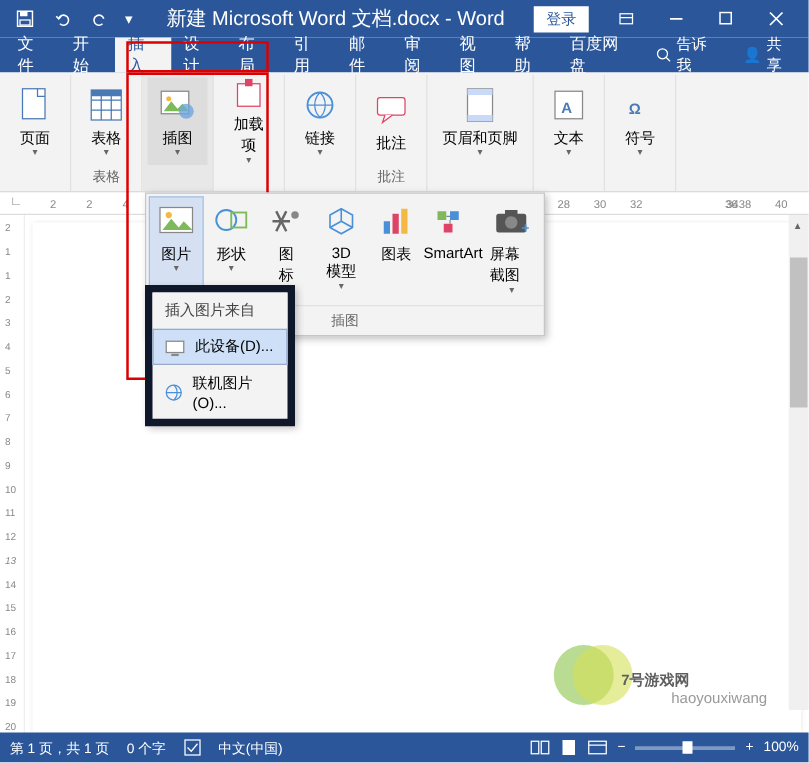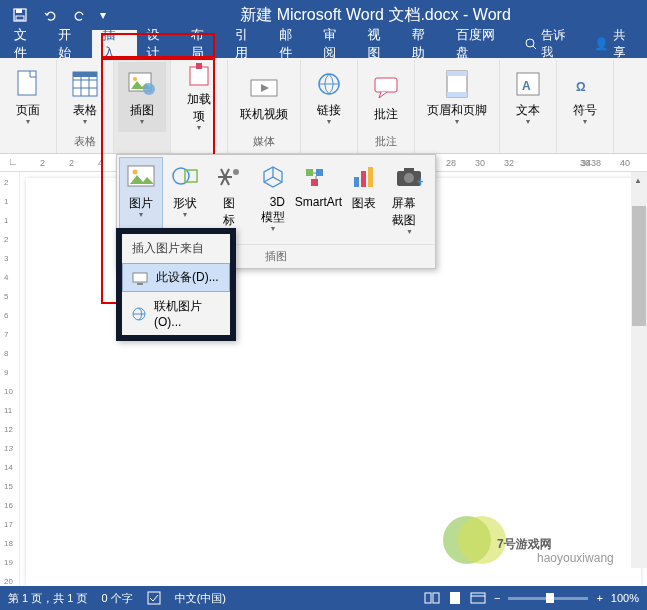--- a/index.html
+++ b/index.html
@@ -71,20 +71,44 @@
         </svg>
       </div>
     <div class="tb-btn">
         <svg width="14" height="14" viewBox="0 0 14 14">
           <path d="M10 7 A4 4 0 1 0 9 11" fill="none" stroke="#fff" stroke-width="1.3"></path>
         </svg>
       </div>
     <div class="tb-btn" style="width:14px">▾</div>
   </div>
   <div class="tb-title">新建 Microsoft Word 文档.docx - Word</div>
+  <div class="tb-right">
+    <div class="login-btn">登录</div>
+    <div class="win-btn">
+        <svg width="14" height="14">
+          <rect x="2" y="3" width="10" height="8" fill="none" stroke="#fff"></rect>
+          <path d="M2 6 h10" stroke="#fff"></path>
+        </svg>
+      </div>
+    <div class="win-btn">
+        <svg width="12" height="12">
+          <path d="M1 6 h10" stroke="#fff" stroke-width="1.4"></path>
+        </svg>
+      </div>
+    <div class="win-btn">
+        <svg width="12" height="12">
+          <rect x="1" y="1" width="9" height="9" fill="none" stroke="#fff" stroke-width="1.2"></rect>
+        </svg>
+      </div>
+    <div class="win-btn close-btn">
+        <svg width="12" height="12">
+          <path d="M1 1 L11 11 M11 1 L1 11" stroke="#fff" stroke-width="1.4"></path>
+        </svg>
+      </div>
+  </div>
 </div>
 
 <div class="menubar">
   <div class="menu-item">文件</div>
   <div class="menu-item">开始</div>
   <div class="menu-item active">插入</div>
   <div class="menu-item">设计</div>
   <div class="menu-item">布局</div>
   <div class="menu-item">引用</div>
   <div class="menu-item">邮件</div>
@@ -157,32 +181,20 @@
           </svg>
         </div>
       <span style="white-space:pre-line;text-align:center">加载
 项</span>
         <span class="dropdown-arrow">▾</span>
     </div>
   </div>
   <div class="ribbon-group">
     <div class="ribbon-btn">
       <div class="ribbon-icon">
-          <svg width="30" height="24">
-            <rect x="2" y="4" width="26" height="16" fill="#fff" stroke="#888"></rect>
-            <path d="M12 8 l8 4 -8 4 z" fill="#888"></path>
-          </svg>
-        </div>
-      <span>联机视频</span>
-    </div>
-    <div class="group-label">媒体</div>
-  </div>
-  <div class="ribbon-group">
-    <div class="ribbon-btn">
-      <div class="ribbon-icon">
           <svg width="26" height="26">
             <circle cx="13" cy="13" r="10" fill="none" stroke="#4a90d9" stroke-width="1.5"></circle>
             <path d="M3 13 h20 M13 3 a14 14 0 0 1 0 20 M13 3 a14 14 0 0 0 0 20" fill="none" stroke="#4a90d9"></path>
           </svg>
         </div>
       <span>链接</span>
         <span class="dropdown-arrow">▾</span>
     </div>
   </div>
   <div class="ribbon-group">
@@ -270,44 +282,44 @@
         </div>
       <span style="white-space:pre-line;text-align:center">图
 标</span>
     </div>
     <div class="popup-btn">
       <div class="popup-icon">
           <svg width="26" height="26">
             <path d="M13 3 l9 5 v10 l-9 5 -9-5 v-10 z M13 3 v10 l9 5 M13 13 l-9 5" fill="none" stroke="#4a90d9" stroke-width="1.3"></path>
           </svg>
         </div>
-      <span style="white-space:pre-line;text-align:right">3D
+      <span style="white-space:pre-line;text-align:center">3D
 模型</span>
         <span class="dropdown-arrow">▾</span>
+    </div>
+    <div class="popup-btn">
+      <div class="popup-icon">
+          <svg width="26" height="24">
+            <rect x="3" y="12" width="5" height="10" fill="#4a90d9"></rect>
+            <rect x="10" y="6" width="5" height="16" fill="#d46"></rect>
+            <rect x="17" y="2" width="5" height="20" fill="#f4b942"></rect>
+          </svg>
+        </div>
+      <span>图表</span>
     </div>
     <div class="popup-btn">
       <div class="popup-icon">
           <svg width="28" height="24">
             <rect x="2" y="4" width="7" height="7" fill="#7fba5a"></rect>
             <rect x="12" y="4" width="7" height="7" fill="#4a90d9"></rect>
             <rect x="7" y="14" width="7" height="7" fill="#d46"></rect>
             <path d="M9 8 h3 M12 11 v3" stroke="#888"></path>
           </svg>
         </div>
       <span>SmartArt</span>
-    </div>
-    <div class="popup-btn">
-      <div class="popup-icon">
-          <svg width="26" height="24">
-            <rect x="3" y="12" width="5" height="10" fill="#4a90d9"></rect>
-            <rect x="10" y="6" width="5" height="16" fill="#d46"></rect>
-            <rect x="17" y="2" width="5" height="20" fill="#f4b942"></rect>
-          </svg>
-        </div>
-      <span>图表</span>
     </div>
     <div class="popup-btn">
       <div class="popup-icon">
           <svg width="28" height="22">
             <rect x="2" y="5" width="24" height="15" rx="2" fill="#555"></rect>
             <circle cx="14" cy="12" r="5" fill="#888"></circle>
             <rect x="9" y="2" width="10" height="4" fill="#555"></rect>
             <text x="22" y="20" font-size="11" fill="#4a90d9" font-weight="bold">+</text>
           </svg>
         </div>

